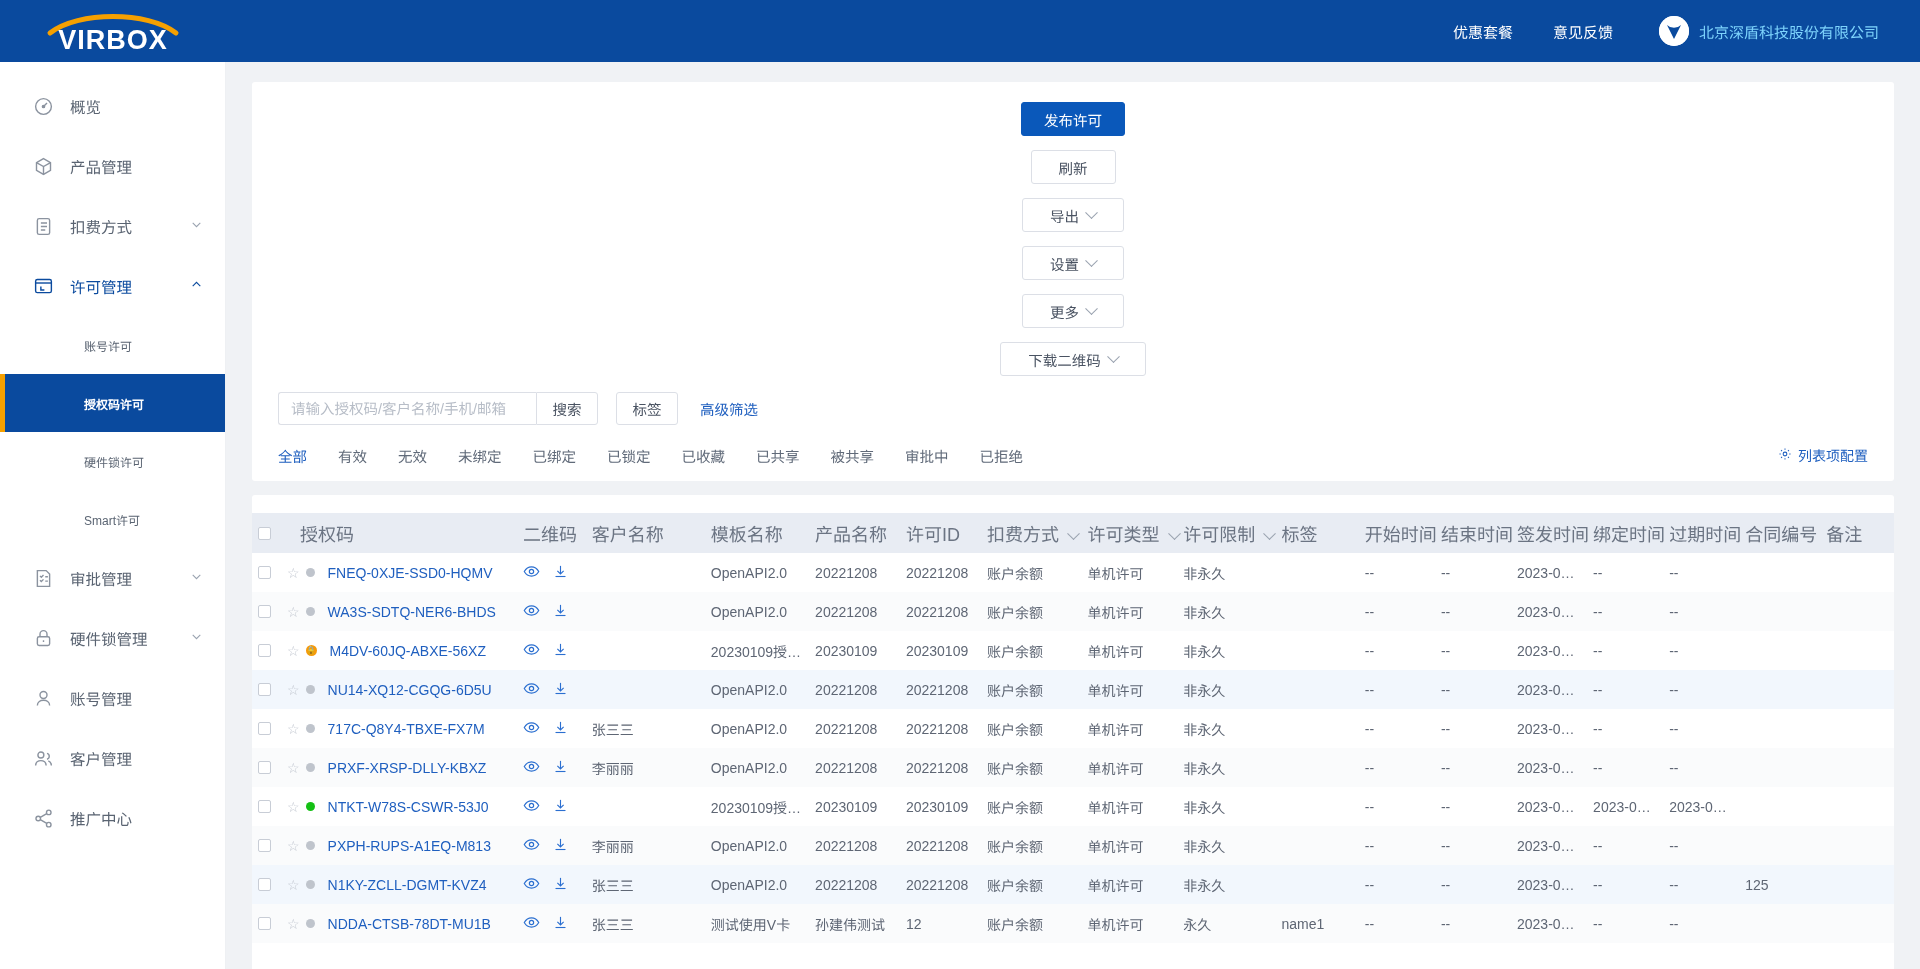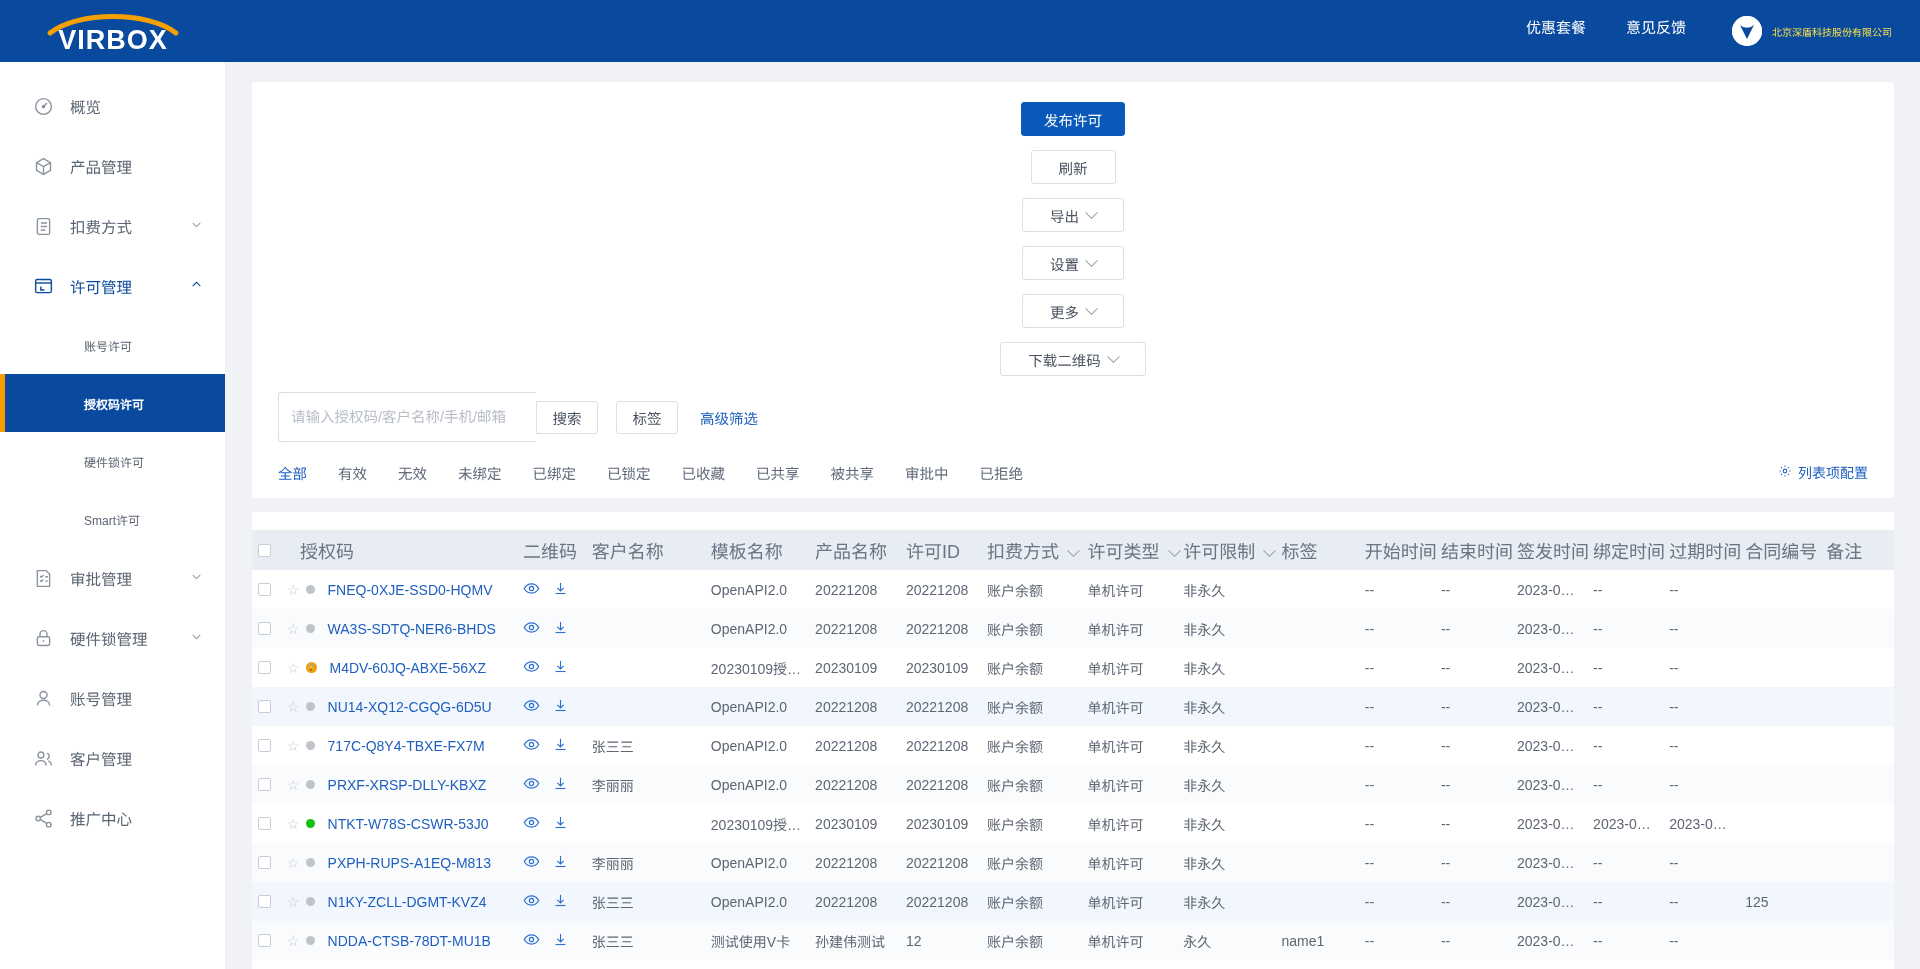--- a/index.html
+++ b/index.html
@@ -21,39 +21,39 @@
     z-index: 10;
   }
   .logo-wrap {
     width: 226px; height: 62px;
     display: flex; align-items: center; justify-content: center;
     position: relative;
   }
   .logo-svg { display: block; }
   .topbar-right {
     margin-left: auto;
-    display: flex; align-items: flex-start;
-    padding-right: 28px;
+    display: flex; align-items: center;
+    padding-right: 41px;
     gap: 0;
   }
   .top-link {
     color: #ffffff; font-size: 15px;
     margin-left: 40px;
     cursor: pointer; white-space: nowrap;
   }
   .company-box {
     display: flex; align-items: center; gap: 10px;
     margin-left: 46px;
   }
   .company-badge {
     width: 30px; height: 30px; border-radius: 50%;
     background: #ffffff;
     display: flex; align-items: center; justify-content: center;
   }
-  .company-name { color: #fde047; font-size: 10px; white-space: nowrap; }
+  .company-name { color: #7dd3fc; font-size: 15px; white-space: nowrap; }
 
   
   .sidebar {
     position: absolute; top: 62px; left: 0;
     width: 226px; height: 907px;
     background: #ffffff;
     border-right: 1px solid #eef0f3;
     padding-top: 14px;
     overflow: hidden;
   }
@@ -127,21 +127,21 @@
     width: 9px; height: 9px;
     border-right: 1.4px solid #9aa3b0;
     border-bottom: 1.4px solid #9aa3b0;
     transform: rotate(45deg) translate(-2px,-2px);
   }
   .search-row {
     display: flex; align-items: center;
     margin-top: 16px; gap: 0;
   }
   .search-input {
-    width: 258px; height: 50px;
+    width: 258px; height: 33px;
     border: 1px solid #dcdfe6;
     border-right: none;
     border-radius: 3px 0 0 3px;
     padding: 8px 12px;
     font-size: 14.5px; color: #333;
     outline: none;
     font-family: "Liberation Sans", sans-serif;
   }
   .search-input::placeholder { color: #b7bdc7; }
   .search-btn {

